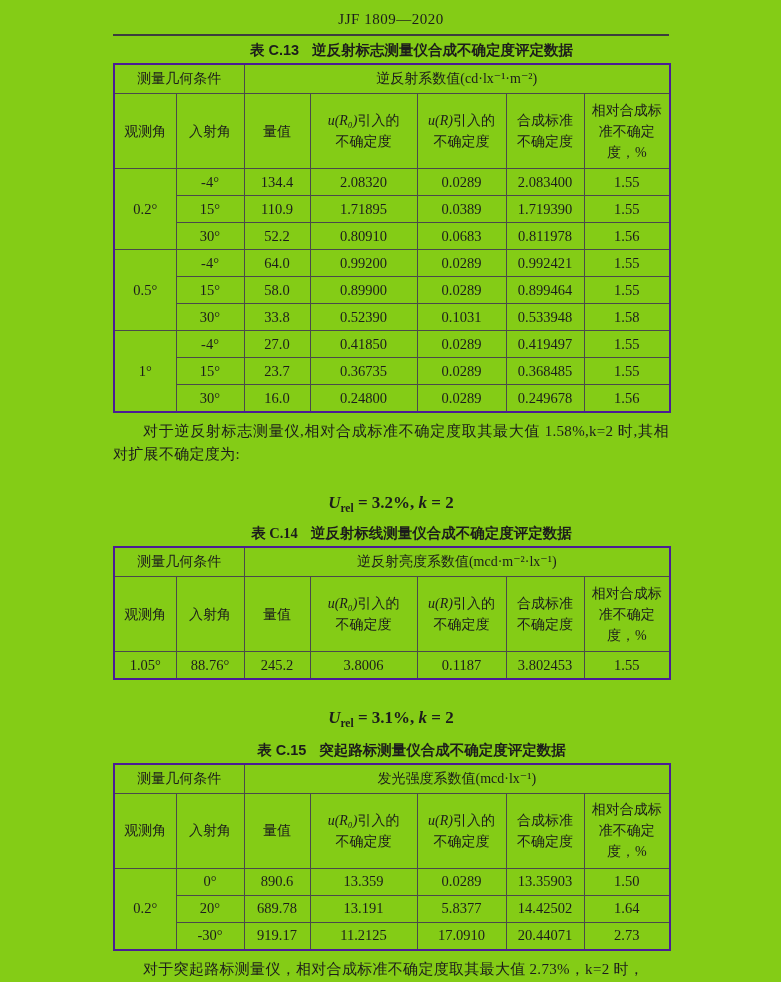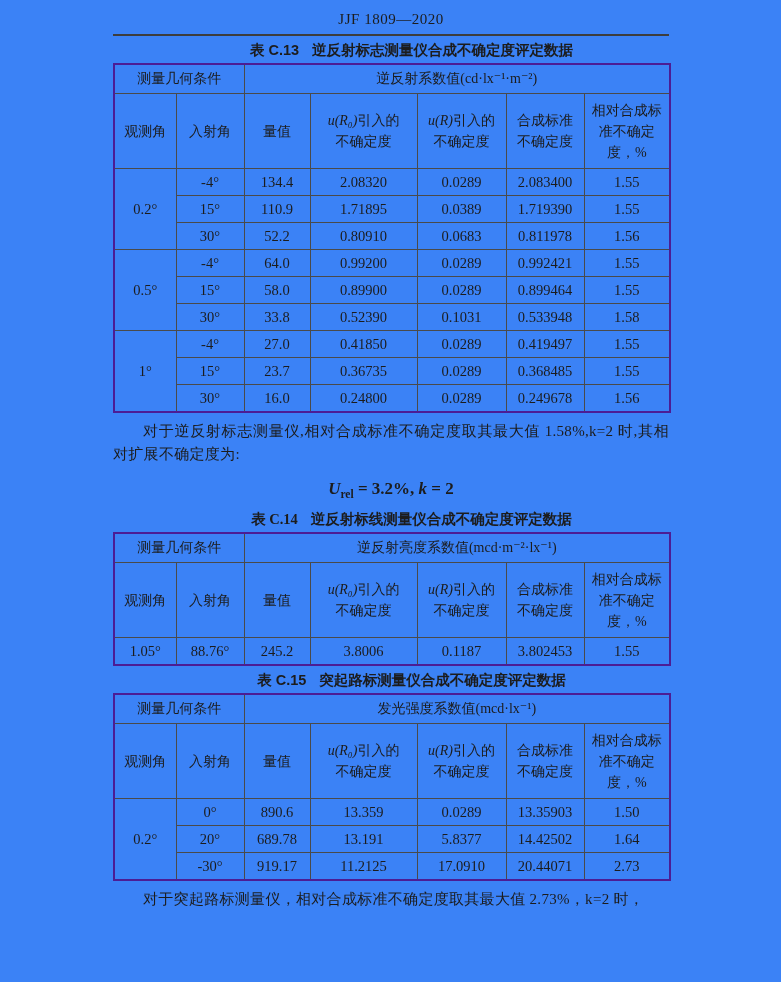--- a/index.html
+++ b/index.html
@@ -1,20 +1,20 @@
 <!DOCTYPE html>
 <html><head>
 <meta charset="utf-8">
 <style>
   html, body { margin: 0; padding: 0; background: #ffffff; }
   .page {
     position: relative;
     width: 781px;
     height: 982px;
-    background: #3b82f6;
+    background: #84cc16;
     font-family: "Liberation Serif", "DejaVu Serif", serif;
     color: #1c1c1c;
     overflow: hidden;
   }
   .content { margin-left: 113px; width: 556px; }
 
   .page-header {
     padding-top: 8px;
     text-align: center;
     font-size: 15px;
@@ -60,21 +60,21 @@
     font-size: 15px;
     line-height: 22.5px;
     text-align: justify;
     text-indent: 2em;
     letter-spacing: 0.3px;
   }
   .formula {
     text-align: center;
     font-size: 17px;
     font-weight: 600;
-    margin-top: 12px;
+    margin-top: 26px;
     line-height: 23px;
     font-family: "Liberation Serif", serif;
   }
   .formula i { font-style: italic; }
   .formula sub { font-size: 11.5px; font-style: normal; }
   .mt5 { margin-top: 5px; font-family: Liberation Serif, serif; }
   .mt6 { margin-top: 6px; }
 </style>
 </head>
 <body>
@@ -251,20 +251,23 @@
             <td>245.2</td>
             <td>3.8006</td>
             <td>0.1187</td>
             <td>3.802453</td>
             <td>1.55</td>
           </tr>
         </tbody>
     </table>
 
 
+    <div class="formula">
+      <i>U</i><sub>rel</sub><span> = 3.1%, </span><i>k</i><span> = 2</span>
+    </div>
 
     <div class="tbl-title mt6">
       <span class="prefix">表 C.15</span><span>突起路标测量仪合成不确定度评定数据</span>
     </div>
     <table class="datatable">
       <colgroup>
         <col style="width:62px">
           <col style="width:68px">
           <col style="width:66px">
         <col style="width:107px">

